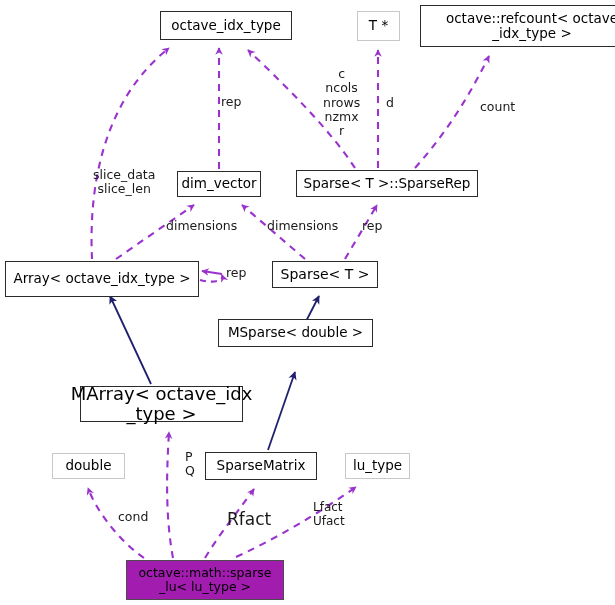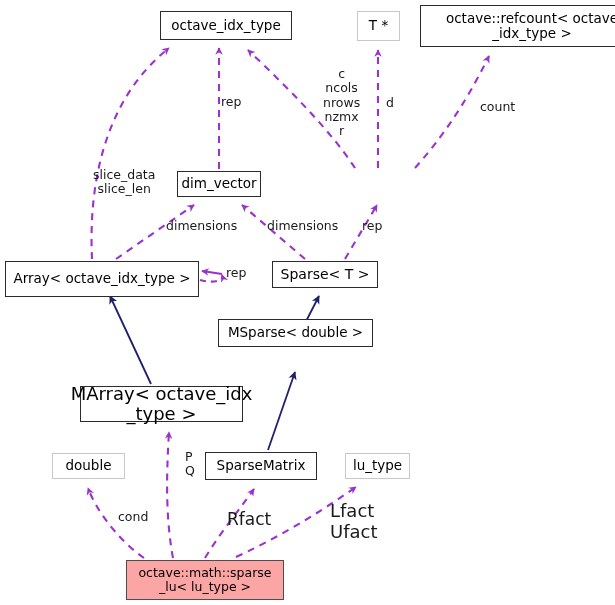--- a/index.html
+++ b/index.html
@@ -34,21 +34,21 @@
     white-space: pre;
   }
   .node.strong {
     border: 1.6px solid #2b2b2b;
   }
   .node.faint {
     border: 1.2px solid #c8c8c8;
   }
   .node.current {
     border: 1.6px solid #4d4d4d;
-    background: #fca5a5;
+    background: #a21caf;
   }
   .edge-label {
     position: absolute;
     color: #1a1a1a;
     line-height: 1.14;
     white-space: pre;
     z-index: 6;
     text-align: center;
   }
   .edge-label.left { text-align: left; }
@@ -114,20 +114,21 @@
 
   <div class="node strong" style="left:160px; top:11px; width:132px; height:29px; font-size:13.5px;">octave_idx_type</div>
 
   <div class="node faint" style="left:357px; top:11px; width:43px; height:30px; font-size:13.5px;">T *</div>
 
   <div class="node strong" style="left:420px; top:5px; width:224px; height:42px; font-size:13.5px;">octave::refcount&lt; octave
 _idx_type &gt;</div>
 
   <div class="node strong" style="left:177px; top:171px; width:84px; height:26px; font-size:13.5px;">dim_vector</div>
 
+  <div class="node strong" style="left:296px; top:170px; width:182px; height:27px; font-size:13.5px;">Sparse&lt; T &gt;::SparseRep</div>
 
   <div class="node strong" style="left:5px; top:261px; width:194px; height:36px; font-size:13.5px;">Array&lt; octave_idx_type &gt;</div>
 
   <div class="node strong" style="left:272px; top:261px; width:106px; height:27px; font-size:14px;">Sparse&lt; T &gt;</div>
 
   <div class="node strong" style="left:218px; top:319px; width:155px; height:28px; font-size:13.5px;">MSparse&lt; double &gt;</div>
 
   <div class="node strong" style="left:80px; top:386px; width:163px; height:36px; font-size:18px;">MArray&lt; octave_idx
 _type &gt;</div>
 
@@ -163,16 +164,16 @@
 
   <div class="edge-label left" style="left:226px; top:266px; font-size:12.5px;">rep</div>
 
   <div class="edge-label left" style="left:185px; top:450px; font-size:12.5px;">P
 Q</div>
 
   <div class="edge-label left" style="left:118px; top:510px; font-size:12.5px;">cond</div>
 
   <div class="edge-label left" style="left:227px; top:510px; font-size:17px;">Rfact</div>
 
-  <div class="edge-label left" style="left:330px; top:501px; font-size:18px;">Lfact
+  <div class="edge-label left" style="left:313px; top:501px; font-size:12px;">Lfact
 Ufact</div>
 
 </div>
 
 </body></html>

